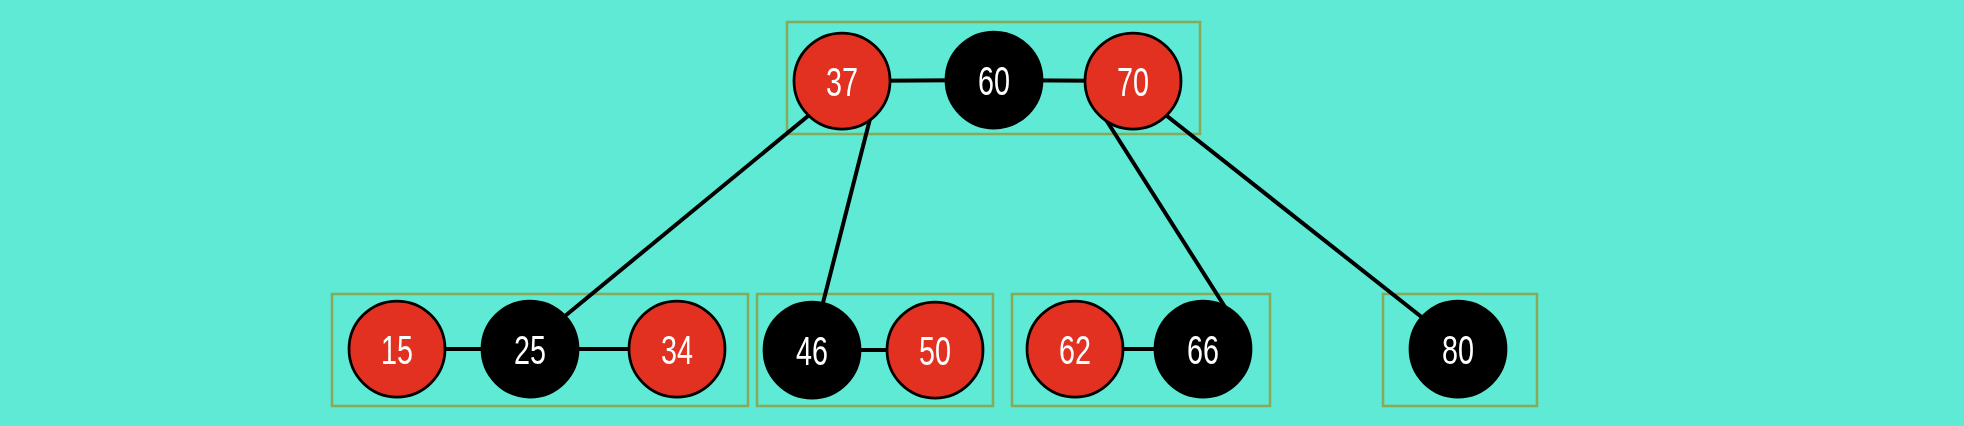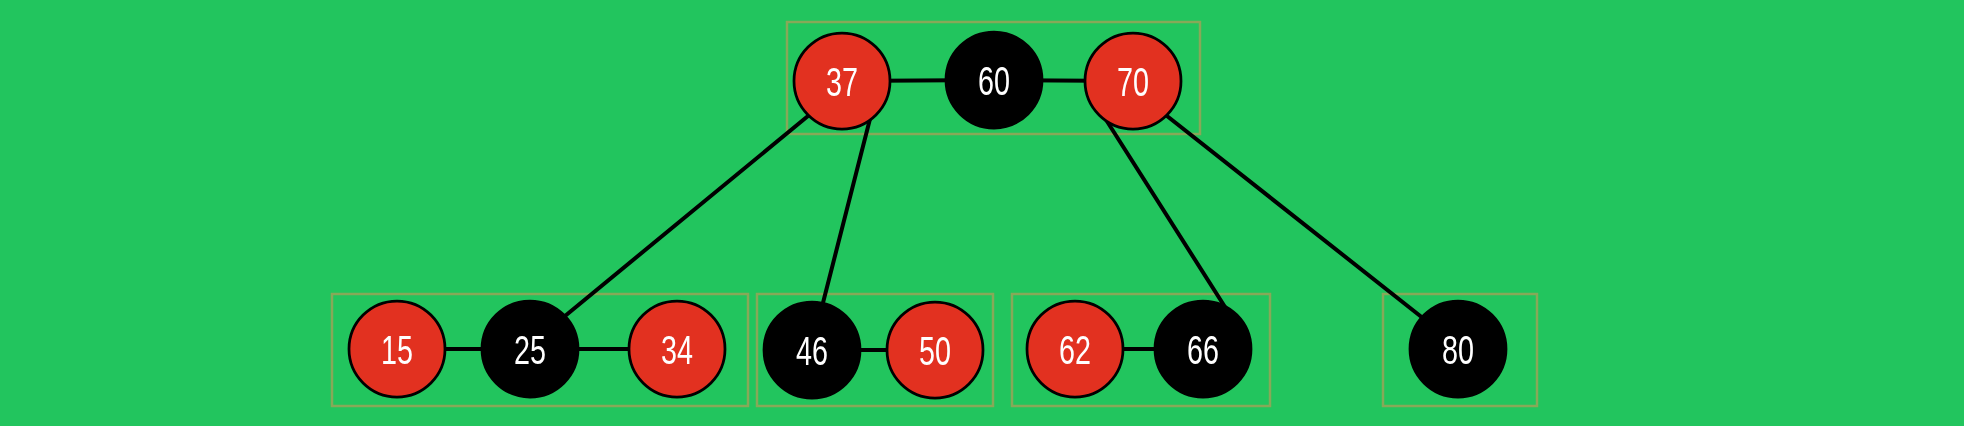--- a/index.html
+++ b/index.html
@@ -4,21 +4,21 @@
 <style>
   html, body {
     margin: 0;
     padding: 0;
     background: #ffffff;
   }
   .stage {
     position: relative;
     width: 1964px;
     height: 426px;
-    background: #22c55e;
+    background: #5eead4;
     overflow: hidden;
   }
   svg {
     display: block;
   }
   text {
     font-family: "Liberation Sans", sans-serif;
     font-weight: 400;
   }
 </style>

